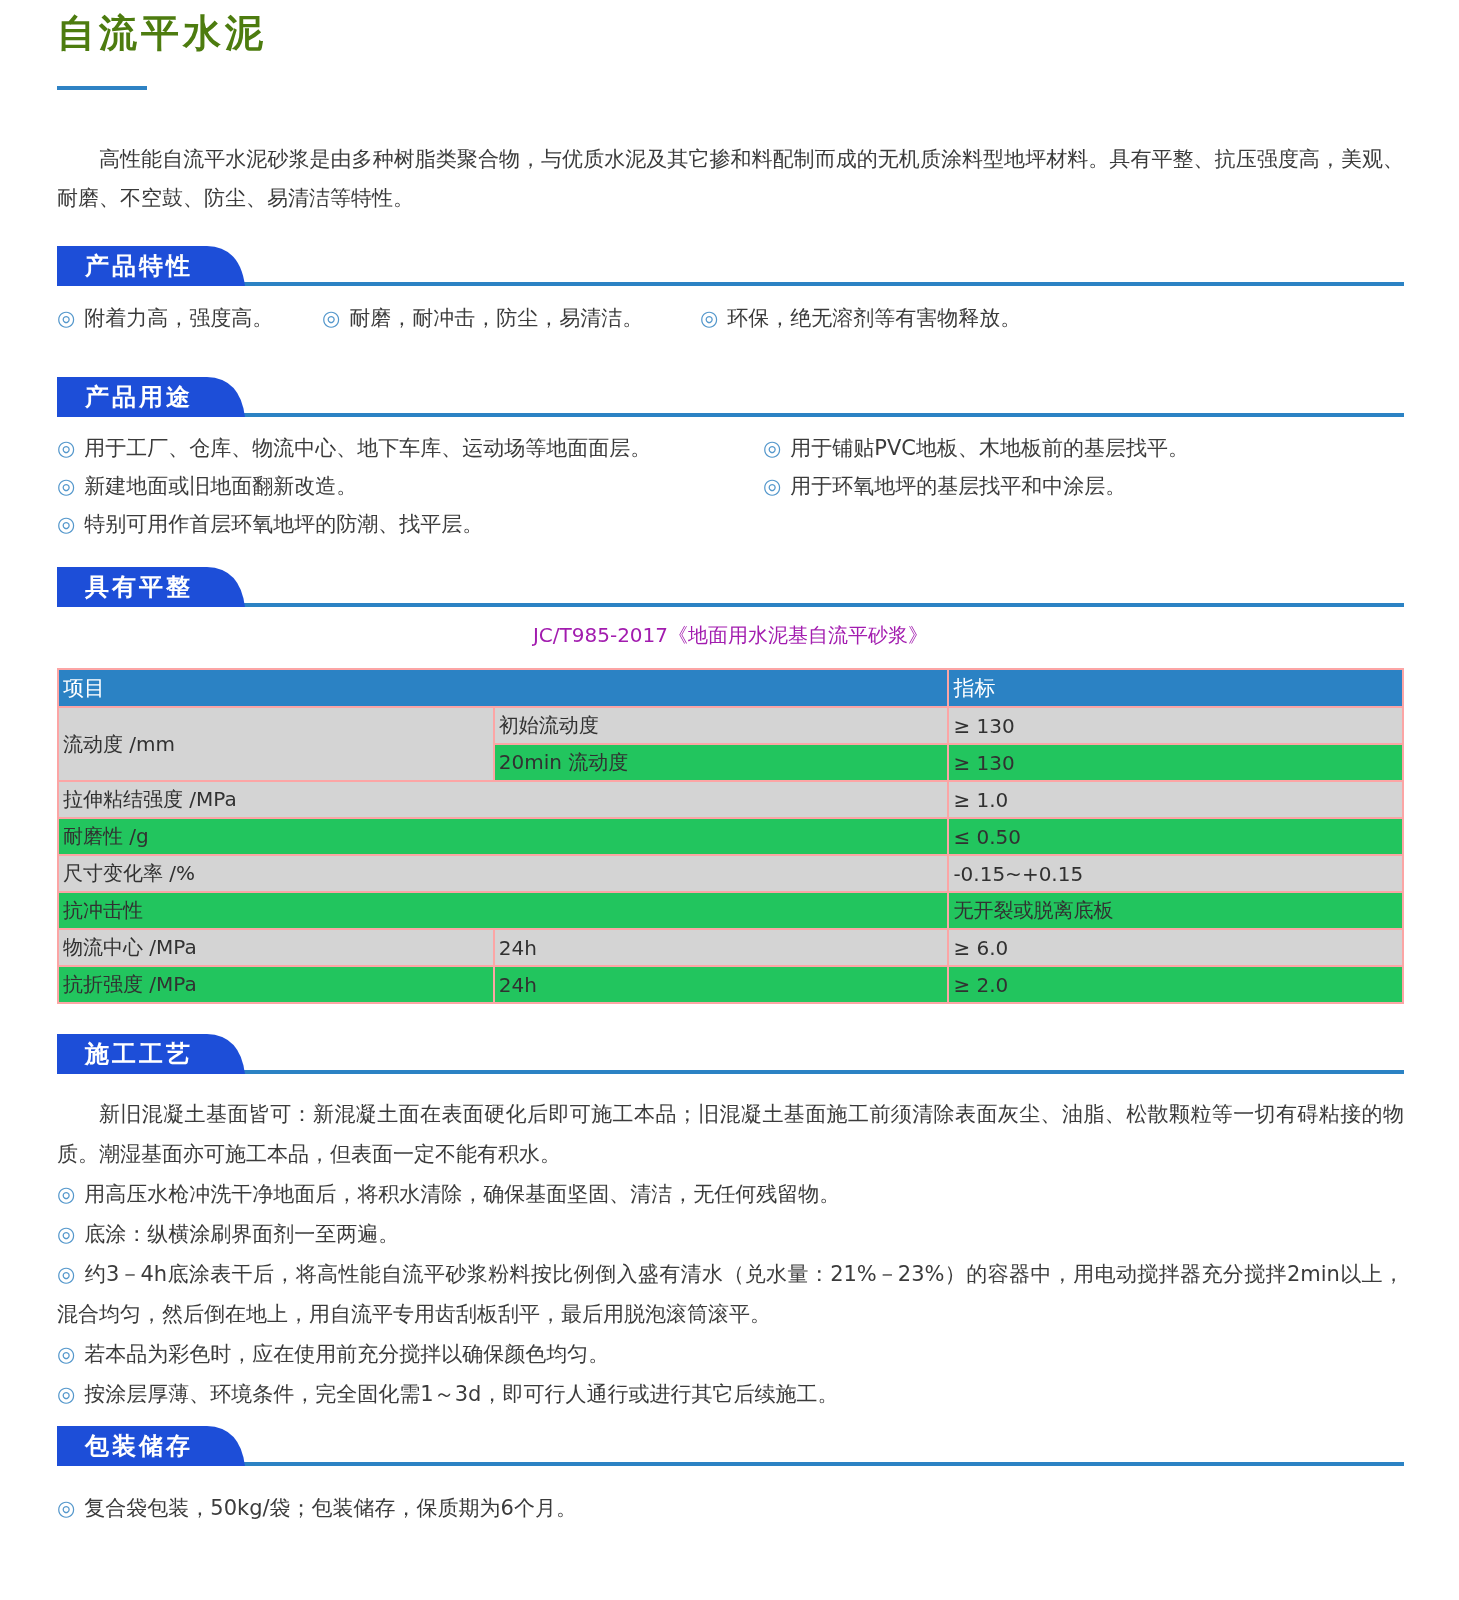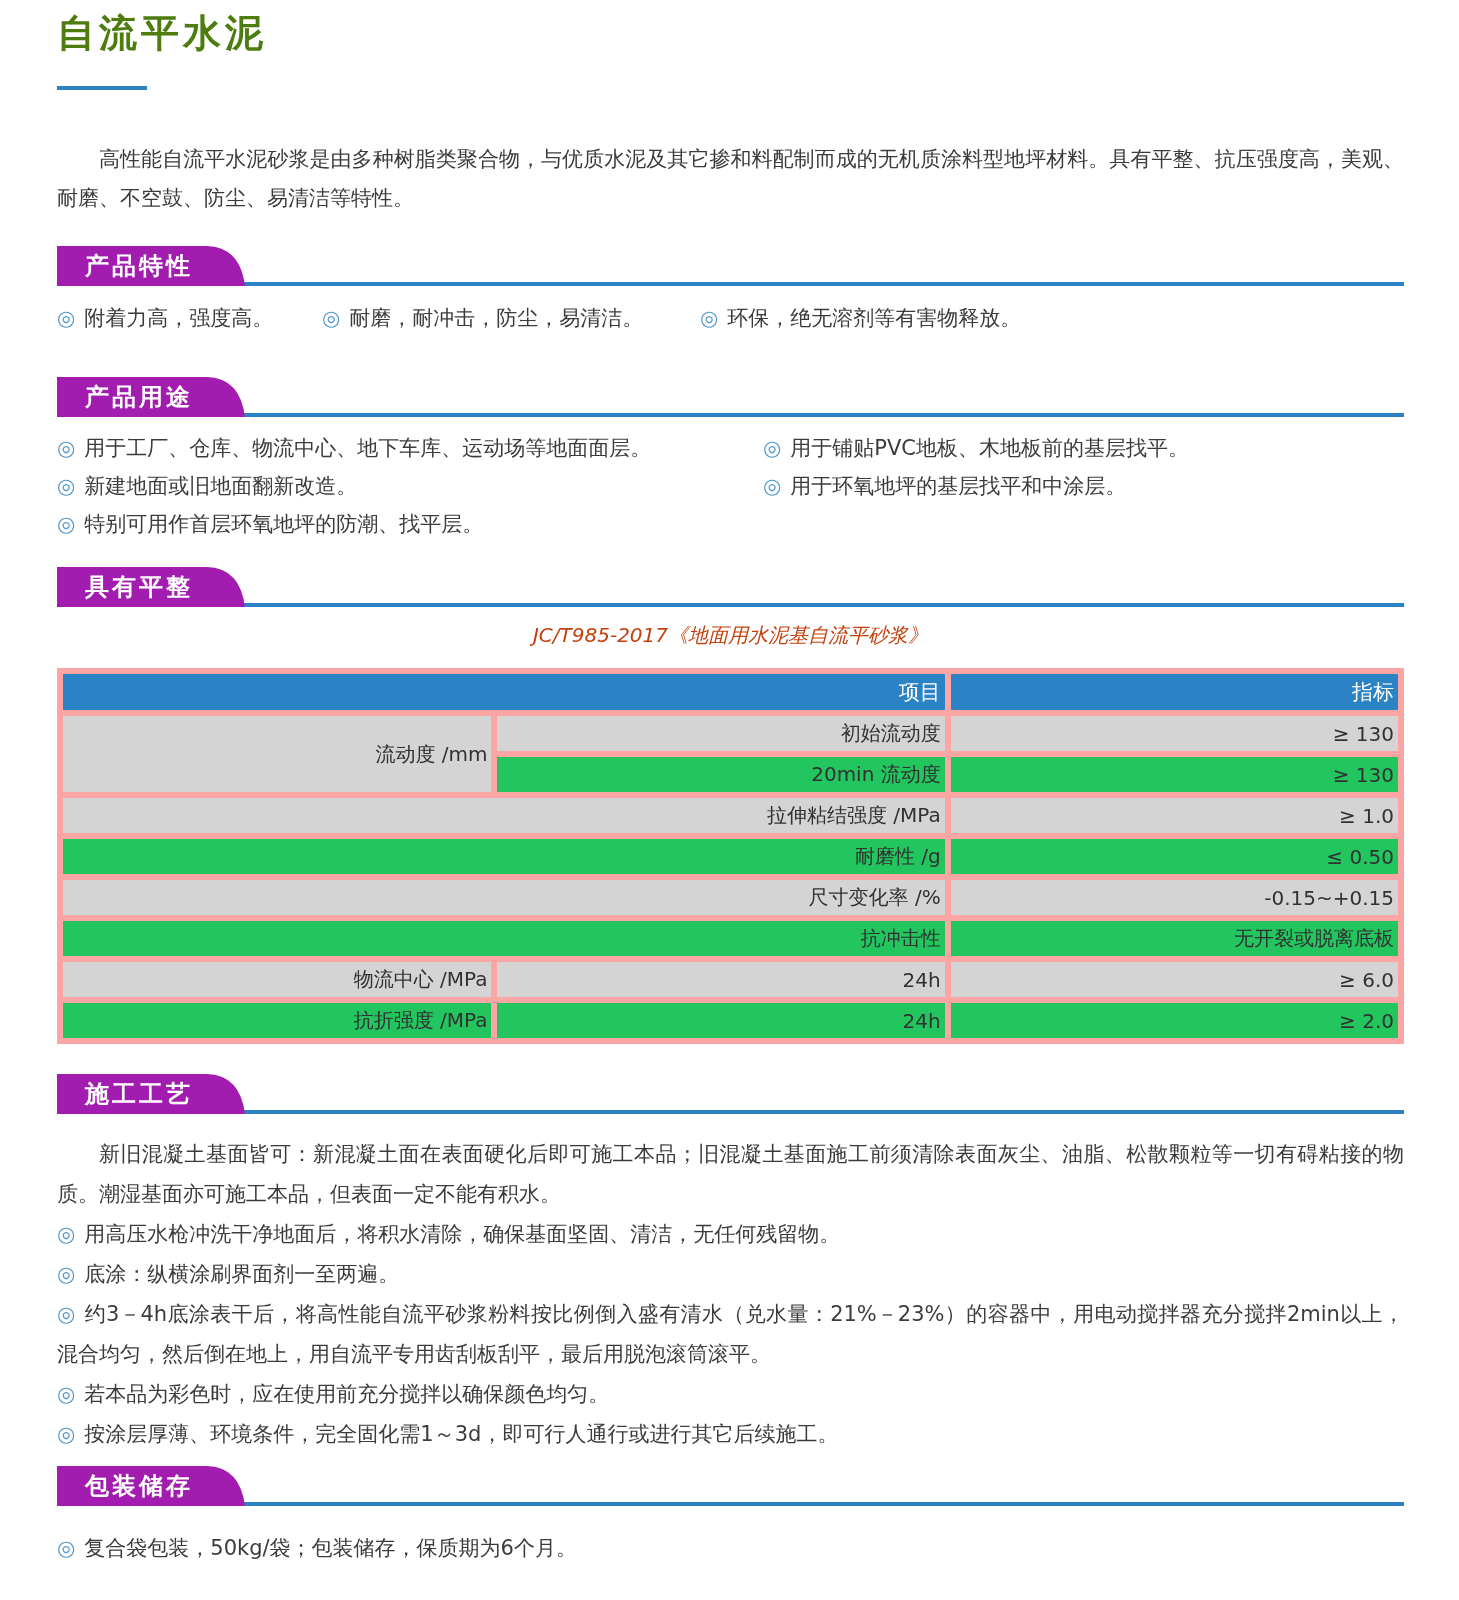--- a/index.html
+++ b/index.html
@@ -40,21 +40,21 @@
 
   
   .section-header { position: relative; height: 40px; }
   .section-rule {
     position: absolute; left: 0; right: 0; bottom: 0;
     height: 4px; background: #2b82c4;
   }
   .section-tab {
     position: absolute; left: 0; top: 0;
     width: 188px; height: 40px;
-    background: #a21caf;
+    background: #1d4ed8;
     clip-path: path('M0 0 L150 0 Q183 1 188 40 L0 40 Z');
     display: flex; align-items: center; text-align: center;
   }
   .section-tab .tab-label {
     color: #ffffff;
     font-size: 24px;
     font-weight: bold;
     letter-spacing: 3px;
     padding-left: 28px;
     line-height: 40px;
@@ -87,33 +87,32 @@
   .uses-cols { display: flex; margin-top: 12px; font-size: 21px; }
   .uses-col-left  { width: 706px; }
   .uses-col-right { flex: 1; }
   .use-item { line-height: 38px; }
 
   
   .tech-standard {
     margin-top: 14px;
     text-align: center;
     font-size: 20px;
-    color: #c2410c;
+    color: #a21caf;
     line-height: 28px;
-    font-style: italic;
   }
   table.tech-table {
     width: 100%;
     border-collapse: collapse;
     table-layout: fixed;
     margin-top: 19px;
   }
   .tech-table th, .tech-table td {
-    border: 6px solid #fca5a5;
-    text-align: right;
+    border: 2px solid #fca5a5;
+    text-align: left;
     padding: 4px;
   }
   .tech-table th {
     background: #2b82c4;
     color: #ffffff;
     font-size: 21px;
     font-weight: normal;
     height: 37px;
   }
   .tech-table td {

